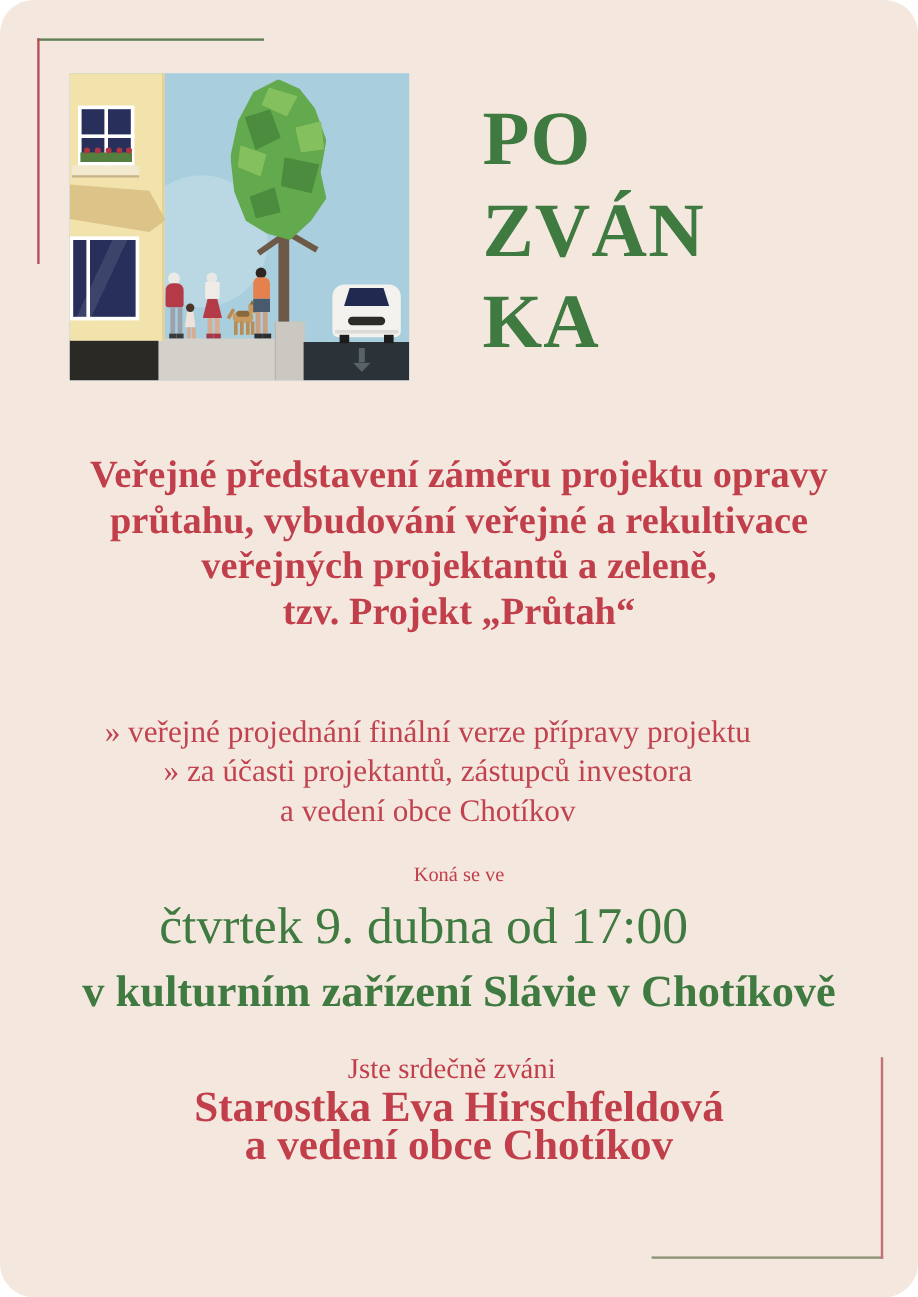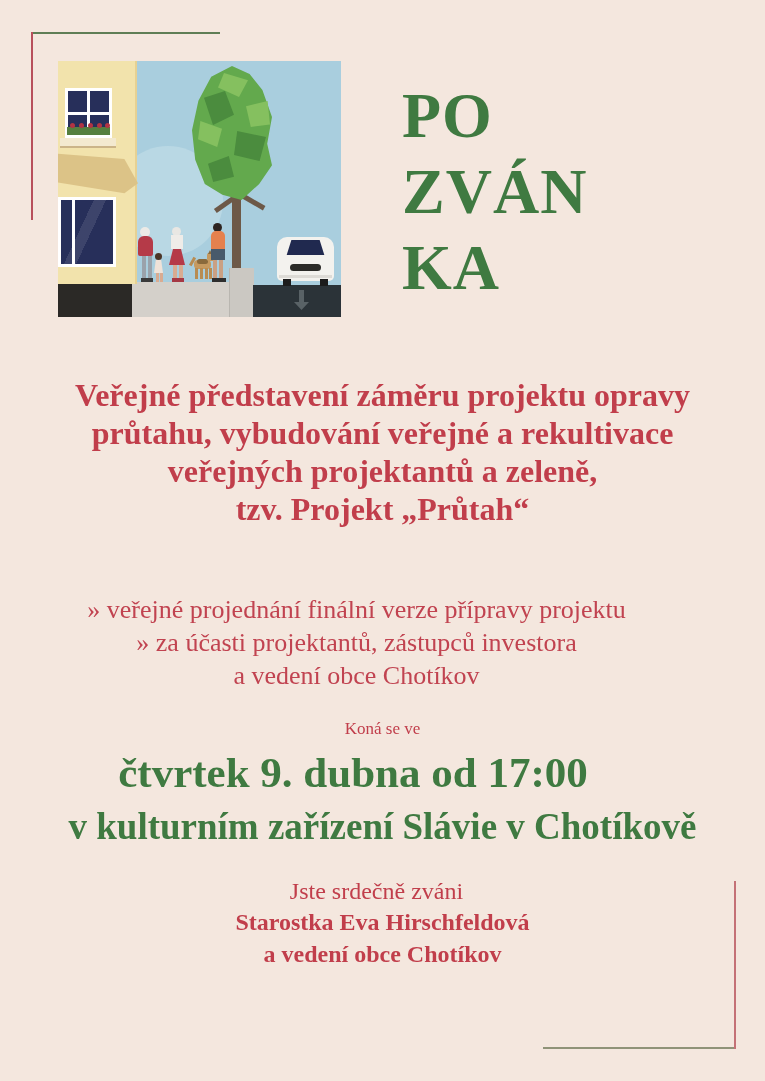--- a/index.html
+++ b/index.html
@@ -1,17 +1,17 @@
 <!DOCTYPE html>
 <html><head>
 <meta charset="utf-8">
 <style>
   html,body{margin:0;padding:0;}
   .page{position:relative;width:765px;height:1081px;background:#f4e7de;
-        font-family:"Liberation Serif",serif;overflow:hidden;}
+        font-family:"Liberation Serif",serif;overflow:hidden;border-radius:28px;}
   
   .line{position:absolute;}
   .tl-h{left:31px;top:32px;width:189px;height:2px;background:#5f7e55;}
   .tl-v{left:31px;top:32px;width:2px;height:188px;background:#b8505c;}
   .br-h{left:543px;top:1047px;width:193px;height:2px;background:#8f9378;}
   .br-v{left:734px;top:881px;width:2px;height:168px;background:#c47176;}
 
   
   .illus{position:absolute;left:58px;top:61px;width:283px;height:256px;
          background:#a9cede;overflow:hidden;}
@@ -71,27 +71,27 @@
   
   .title{position:absolute;left:402px;top:78px;color:#3f7a41;font-weight:700;
          font-size:64px;line-height:76px;letter-spacing:1px;}
   .heading{position:absolute;left:0;top:376px;width:765px;text-align:center;
            color:#c13e4b;font-weight:700;font-size:32px;line-height:38px;}
   .details{position:absolute;left:0;top:593px;width:713px;text-align:center;
            color:#c14350;font-size:26px;line-height:33px;}
   .intro{position:absolute;left:0;top:719px;width:765px;text-align:center;
          color:#c13e4b;font-size:17px;}
   .date{position:absolute;left:0;top:748px;width:706px;text-align:center;
-        color:#3f7a41;font-weight:700;font-size:43px;}
+        color:#3f7a41;font-weight:400;font-size:43px;}
   .venue{position:absolute;left:0;top:805px;width:765px;text-align:center;
          color:#3f7a41;font-weight:700;font-size:37px;}
   .closing1{position:absolute;left:0;top:878px;width:753px;text-align:center;
             color:#c13e4b;font-size:24px;}
   .closing23{position:absolute;left:0;top:906px;width:765px;text-align:center;
-             color:#c13e4b;font-weight:700;font-size:24px;line-height:32px;}
+             color:#c13e4b;font-weight:700;font-size:36px;line-height:32px;}
 </style>
 </head>
 <body>
 
 <div class="page">
 
   <div class="line tl-h"></div>
   <div class="line tl-v"></div>
   <div class="line br-h"></div>
   <div class="line br-v"></div>

